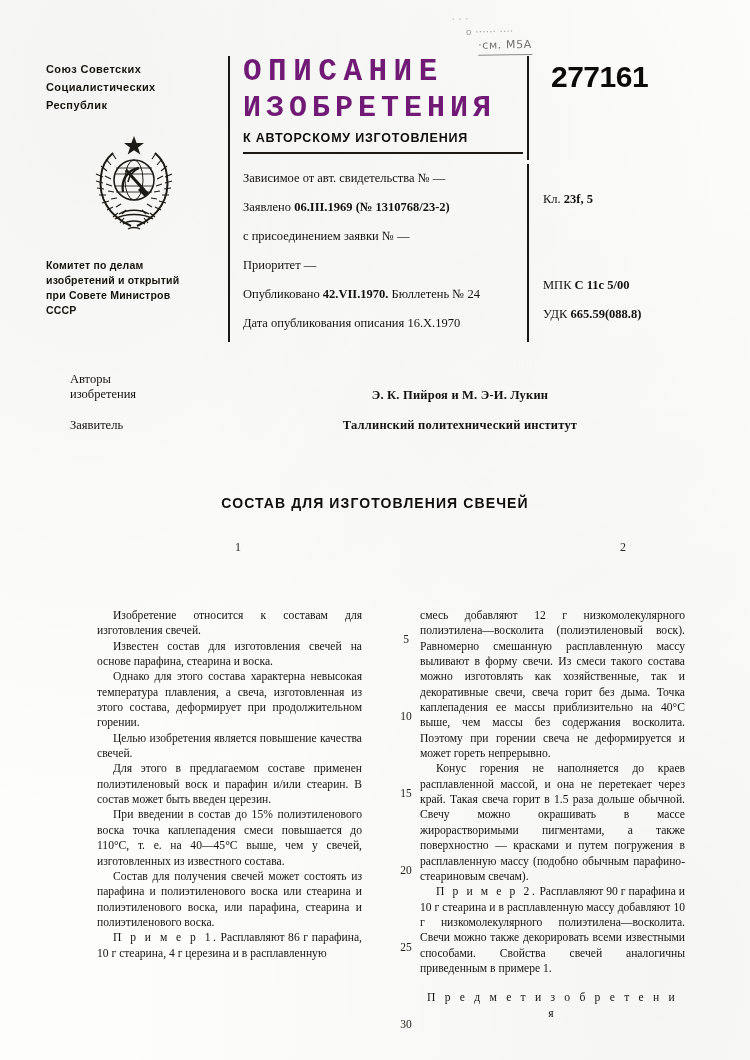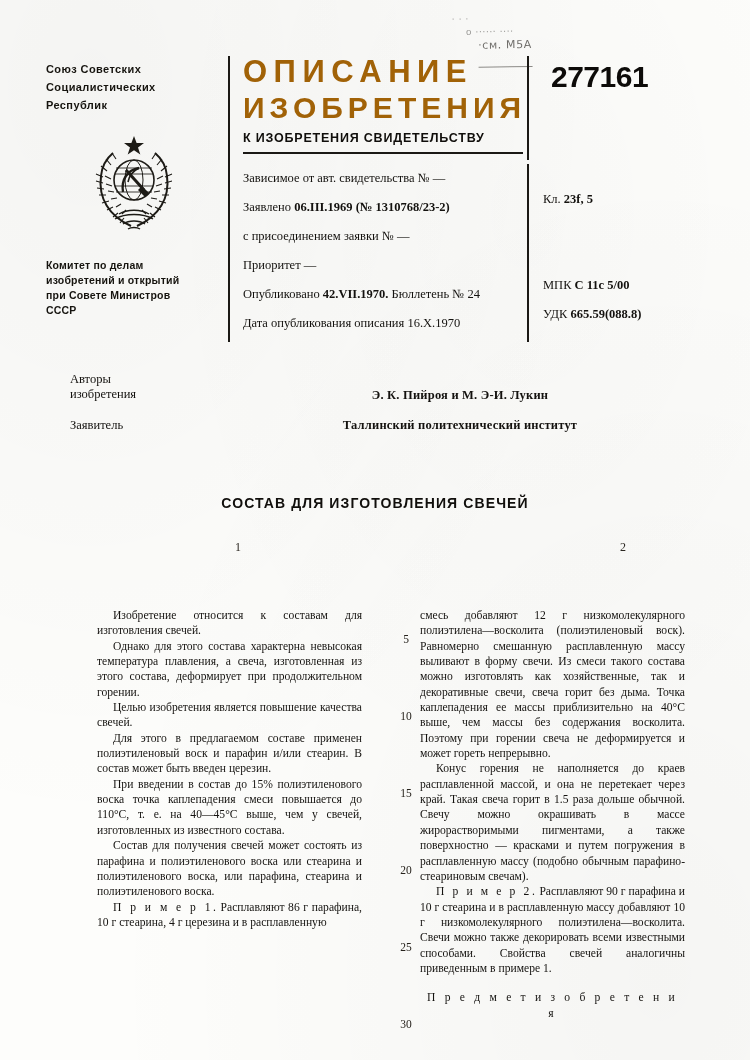--- a/index.html
+++ b/index.html
@@ -47,21 +47,21 @@
     opacity: 0.78;
     transform: rotate(-1deg);
   }
   .scan-marks .m2 { margin-left: 14px; color: #7d7c79; }
   .scan-marks .m3 {
     margin-left: 26px;
     color: #4a4844;
     font-size: 11px;
     border-bottom: 1px solid #6e6c68;
     display: inline-block;
-    padding-bottom: 15px;
+    padding-bottom: 3px;
   }
 
   
   .masthead {
     position: absolute;
     left: 0;
     top: 52px;
     width: 750px;
     height: 290px;
   }
@@ -127,26 +127,26 @@
     height: 178px;
   }
 
   .title-block {
     position: absolute;
     left: 243px;
     top: 2px;
     width: 280px;
   }
   .t-opisanie, .t-izobreteniya {
-    font-family: Liberation Sans, sans-serif;
+    font-family: Liberation Mono, monospace;
     font-weight: bold;
     font-size: 31px;
     letter-spacing: 6.5px;
     line-height: 36px;
-    color: #a16207;
+    color: #701a75;
   }
   .t-izobreteniya { font-size: 30px; letter-spacing: 5px; }
   .t-kavt {
     font-family: "Liberation Sans", sans-serif;
     font-weight: bold;
     font-size: 12.5px;
     letter-spacing: 0.8px;
     margin-top: 5px;
     color: #100e0b;
   }
@@ -363,21 +363,21 @@
     </div>
 
     <div class="rule-v vrule-main"></div>
     <div class="rule-v vrule-num"></div>
     <div class="rule-v vrule-class"></div>
     <div class="rule-h underline-title"></div>
 
     <div class="title-block">
       <div class="t-opisanie">ОПИСАНИЕ</div>
       <div class="t-izobreteniya">ИЗОБРЕТЕНИЯ</div>
-      <div class="t-kavt">К ИЗОБРЕТЕНИЯ СВИДЕТЕЛЬСТВУ</div>
+      <div class="t-kavt">К АВТОРСКОМУ ИЗГОТОВЛЕНИЯ</div>
     </div>
 
     <div class="patent-number">277161</div>
 
     <div class="biblio">
       <div>
         <span>Зависимое от авт. свидетельства №</span>
         <span class="dash">—</span>
       </div>
       <div>
@@ -440,20 +440,21 @@
     <span style="top:72px">5</span>
     <span style="top:149px">10</span>
     <span style="top:226px">15</span>
     <span style="top:303px">20</span>
     <span style="top:380px">25</span>
     <span style="top:457px">30</span>
   </div>
 
   <div class="col col-left">
     <p>Изобретение относится к составам для изготовления свечей.</p>
+    <p>Известен состав для изготовления свечей на основе парафина, стеарина и воска.</p>
     <p>Однако для этого состава характерна невысокая температура плавления, а свеча, изготовленная из этого состава, деформирует при продолжительном горении.</p>
     <p>Целью изобретения является повышение качества свечей.</p>
     <p>Для этого в предлагаемом составе применен полиэтиленовый воск и парафин и/или стеарин. В состав может быть введен церезин.</p>
     <p>При введении в состав до 15% полиэтиленового воска точка каплепадения смеси повышается до 110°С, т. е. на 40—45°С выше, чем у свечей, изготовленных из известного состава.</p>
     <p>Состав для получения свечей может состоять из парафина и полиэтиленового воска или стеарина и полиэтиленового воска, или парафина, стеарина и полиэтиленового воска.</p>
     <p>
       <span class="sp">П р и м е р  1.</span><span>Расплавляют 86 г парафина, 10 г стеарина, 4 г церезина и в расплавленную</span>
     </p>
   </div>
 

